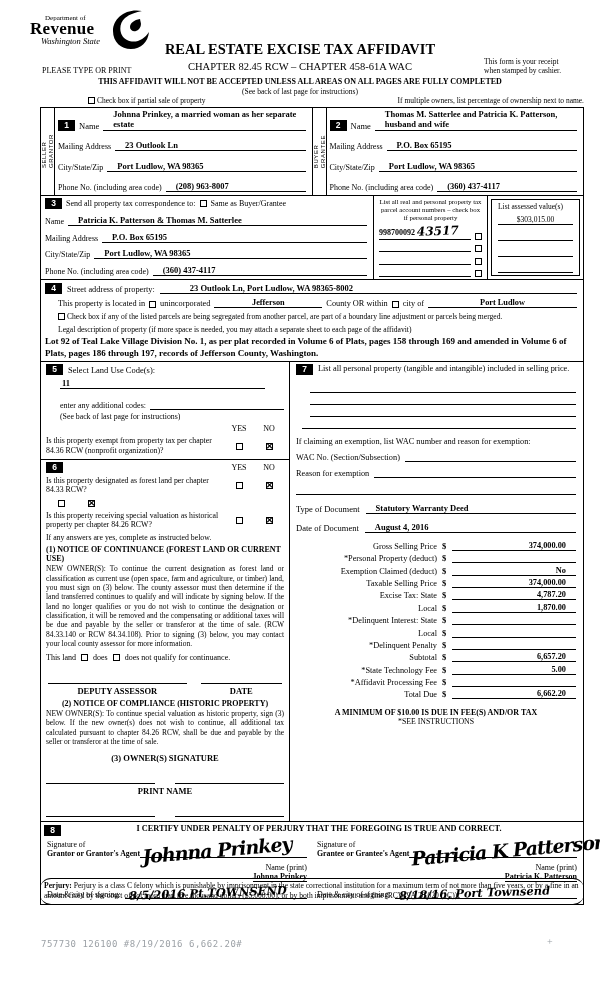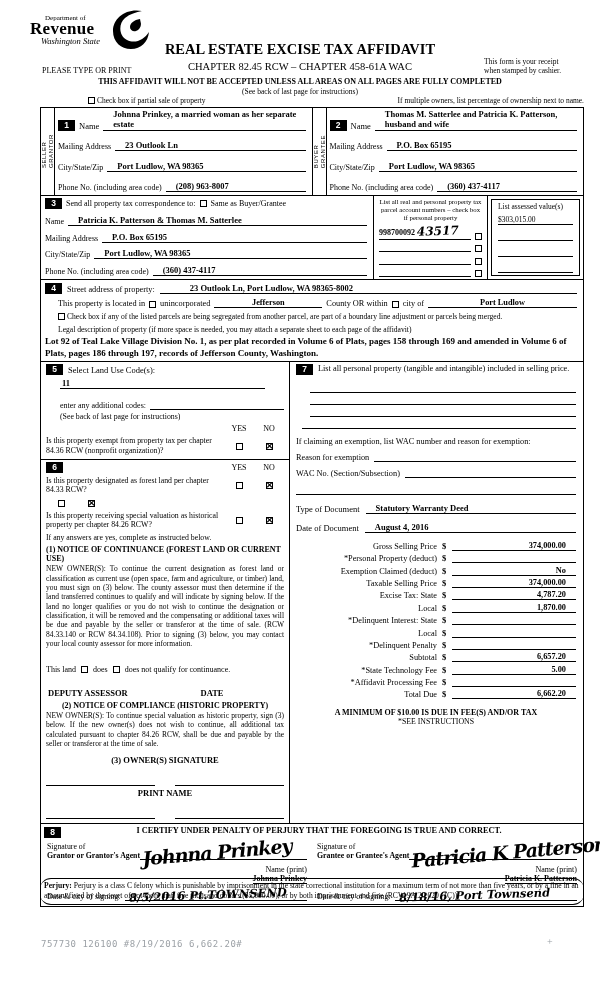--- a/index.html
+++ b/index.html
@@ -54,21 +54,21 @@
 
   .row2 { display:flex; height:84px; border-bottom:1px solid #000; }
   .colA { width:333px; border-right:1px solid #000; padding:2px 6px 3px 4px; display:flex; flex-direction:column; }
   .colA .hd { display:flex; align-items:center; gap:4px; }
   .colB { width:114px; border-right:1px solid #000; padding:2px 5px; font-size:6.8px; line-height:1.15;
           display:flex; flex-direction:column; text-align:center; }
   .prow { display:flex; align-items:flex-end; gap:4px; margin-top:auto; text-align:left; }
   .prow .pl { flex:1; border-bottom:1px solid #000; min-height:9px; white-space:nowrap; }
   .colC { flex:1; padding:3px; }
   .colCbox { border:1px solid #000; height:100%; padding:2px 6px; font-size:7.5px; display:flex; flex-direction:column; }
-  .arow { border-bottom:1px solid #000; margin-top:auto; min-height:9px; }
+  .arow { border-bottom:1px solid #000; margin-top:auto; min-height:9px;text-align:center; }
 
   .row3 { border-bottom:1px solid #000; padding:3px 6px 2px 4px; }
   .r3a { display:flex; align-items:flex-end; gap:5px; }
   .r3b { display:flex; align-items:flex-end; gap:4px; margin-top:4px; padding-left:13px; font-size:8.3px; }
   .r3b .cval { border-bottom:1px solid #000; font-weight:bold; text-align:center; }
   .r3c { margin-top:4px; padding-left:13px; font-size:7.6px; }
   .r3d { margin-top:4px; padding-left:13px; font-size:7.6px; }
   .legal { font-weight:bold; font-size:9px; line-height:1.3; margin-top:2px; }
   .situate { font-weight:bold; font-size:9.5px; margin-top:4px; }
 
@@ -85,23 +85,23 @@
   .qrow { display:flex; align-items:center; margin-top:3px; }
   .qrow .qt { flex:1; font-size:7.8px; line-height:1.2; padding-right:2px; }
   .qrow .c { width:30px; text-align:center; }
   .sec6 { padding:2px 5px 4px; flex:1; display:flex; flex-direction:column; }
   .s6hd { display:flex; align-items:center; }
   .s6hd .sp { flex:1; } .s6hd .c { width:30px; text-align:center; font-size:8px; }
   .ifyes { font-size:7.8px; margin-top:4px; }
   .nt { font-weight:bold; font-size:8px; margin-top:3px; }
   .nt.center { text-align:center; }
   .nb { font-size:7.5px; line-height:1.24; text-align:justify; margin-top:1px; }
-  .thisland { font-size:8px; margin-top:17px; display:flex; align-items:center; gap:5px; }
+  .thisland { font-size:8px; margin-top:5px; display:flex; align-items:center; gap:5px; }
   .asr { display:flex; gap:14px; margin-top:12px; padding:0 2px; }
-  .asr .cgrp { display:flex; flex-direction:row; }
+  .asr .cgrp { display:flex; flex-direction:column; }
   .asr .cgrp.w1 { flex:1.7; } .asr .cgrp.w2 { flex:1; }
   .asr .ln { border-bottom:1px solid #000; height:10px; }
   .asr .cl { text-align:center; font-weight:bold; font-size:8.5px; margin-top:2px; }
   .center8 { text-align:center; font-weight:bold; font-size:8.5px; margin-top:7px; }
   .pair { display:flex; gap:20px; margin-top:13px; }
   .pair .ln { flex:1; border-bottom:1px solid #000; height:8px; }
 
   .rightcol { flex:1; min-width:0; display:flex; flex-direction:column; padding:2px 7px 4px 6px; }
   .s7hd { display:flex; gap:5px; }
   .s7hd .t { flex:1; font-size:8.3px; line-height:1.25; }
@@ -399,25 +399,25 @@
         <span class="num">7</span>
         <div class="t">List all personal property (tangible and intangible) included in selling price.</div>
       </div>
       <div class="bline" style="margin-top:6px;"></div>
       <div class="bline"></div>
       <div class="bline"></div>
       <div class="bline" style="margin-left:6px;"></div>
 
       <div class="exm">If claiming an exemption, list WAC number and reason for exemption:</div>
       <div class="wrow">
+        <span>WAC No. (Section/Subsection)</span>
+        <div class="ul"></div>
+      </div>
+      <div class="wrow">
         <span>Reason for exemption</span>
-        <div class="ul"></div>
-      </div>
-      <div class="wrow">
-        <span>WAC No. (Section/Subsection)</span>
         <div class="ul"></div>
       </div>
       <div class="fullline"></div>
 
       <div class="drow">
         <span>Type of Document</span>
         <div class="dv">Statutory Warranty Deed</div>
       </div>
       <div class="drow">
         <span>Date of Document</span>

